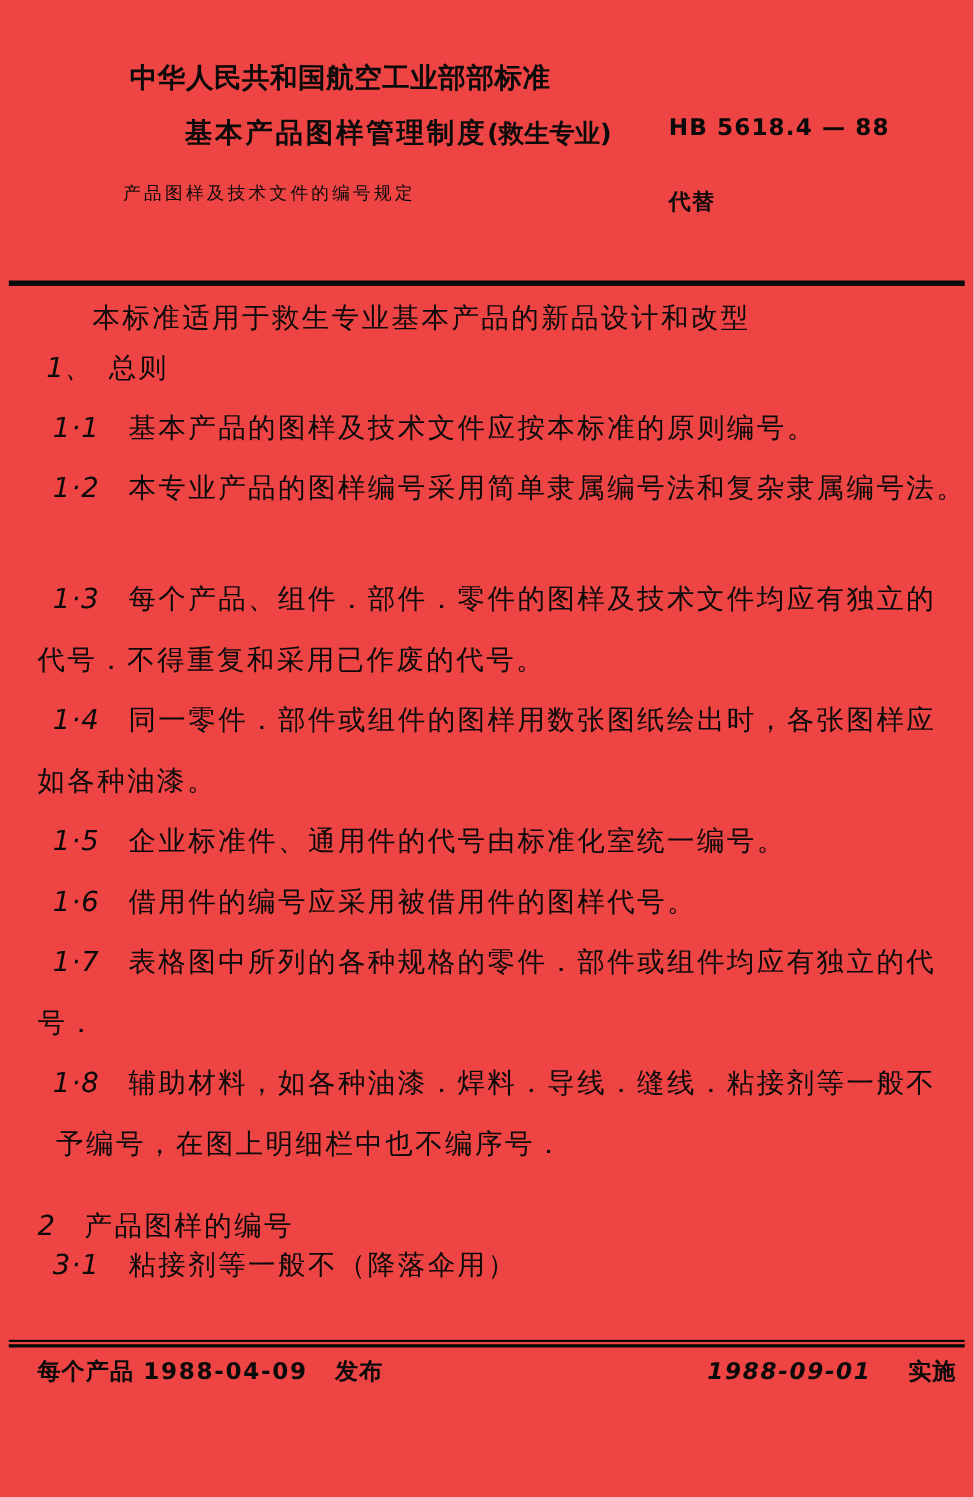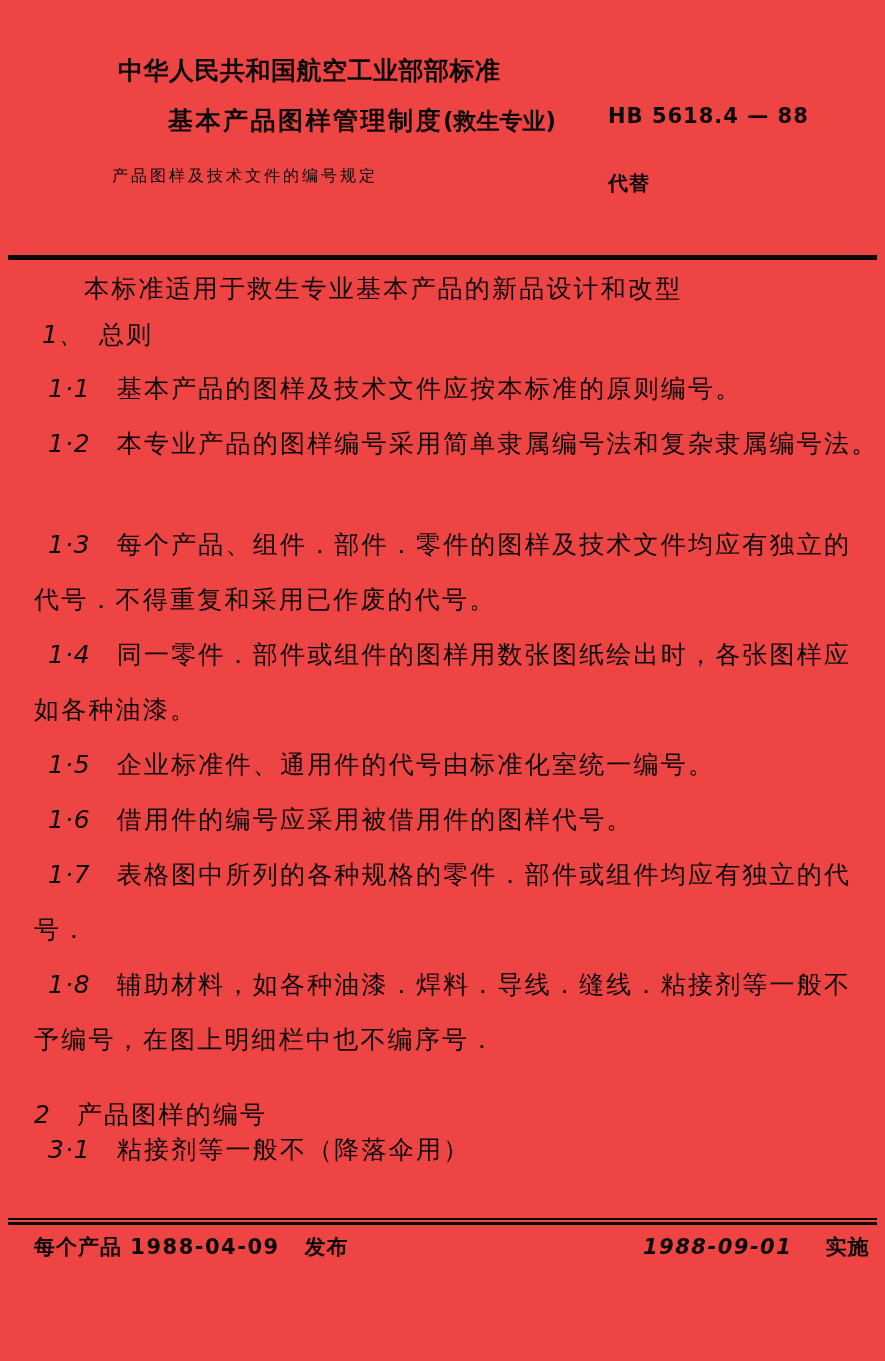--- a/index.html
+++ b/index.html
@@ -208,21 +208,21 @@
     </div>
 
     <div class="ln" style="position: absolute; left: 34px; top: 641px;">
       <span class="num"></span><span class="gap" style="display: inline-block; width: 0px;"></span><span>号．</span>
     </div>
 
     <div class="ln" style="position: absolute; left: 48px; top: 696px;">
       <span class="num">1·8</span><span class="gap" style="display: inline-block; width: 26px;"></span><span>辅助材料，如各种油漆．焊料．导线．缝线．粘接剂等一般不</span>
     </div>
 
-    <div class="ln" style="position: absolute; left: 34px; top: 751px;">
+    <div class="ln" style="position: absolute; left: 51px; top: 751px;">
       <span class="num"></span><span class="gap" style="display: inline-block; width: 0px;"></span><span>予编号，在图上明细栏中也不编序号．</span>
     </div>
 
     <div class="ln" style="position: absolute; left: 34px; top: 826px;">
       <span class="num">2</span><span class="gap" style="display: inline-block; width: 26px;"></span><span>产品图样的编号</span>
     </div>
 
     <div class="ln" style="position: absolute; left: 48px; top: 861px;">
       <span class="num">3·1</span><span class="gap" style="display: inline-block; width: 26px;"></span><span>粘接剂等一般不（降落伞用）</span>
     </div>

